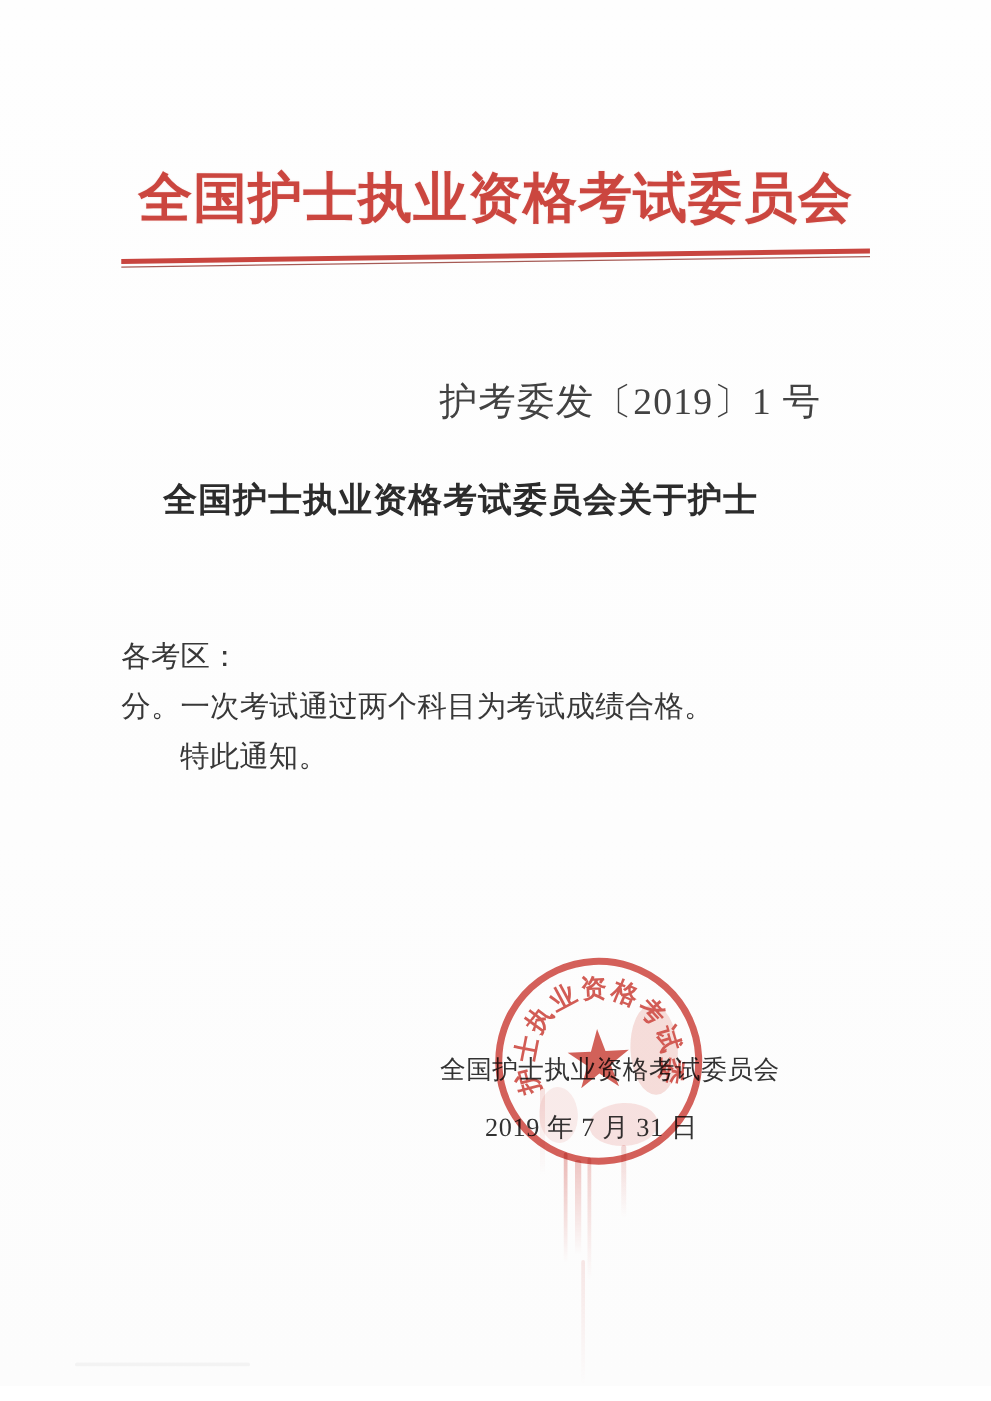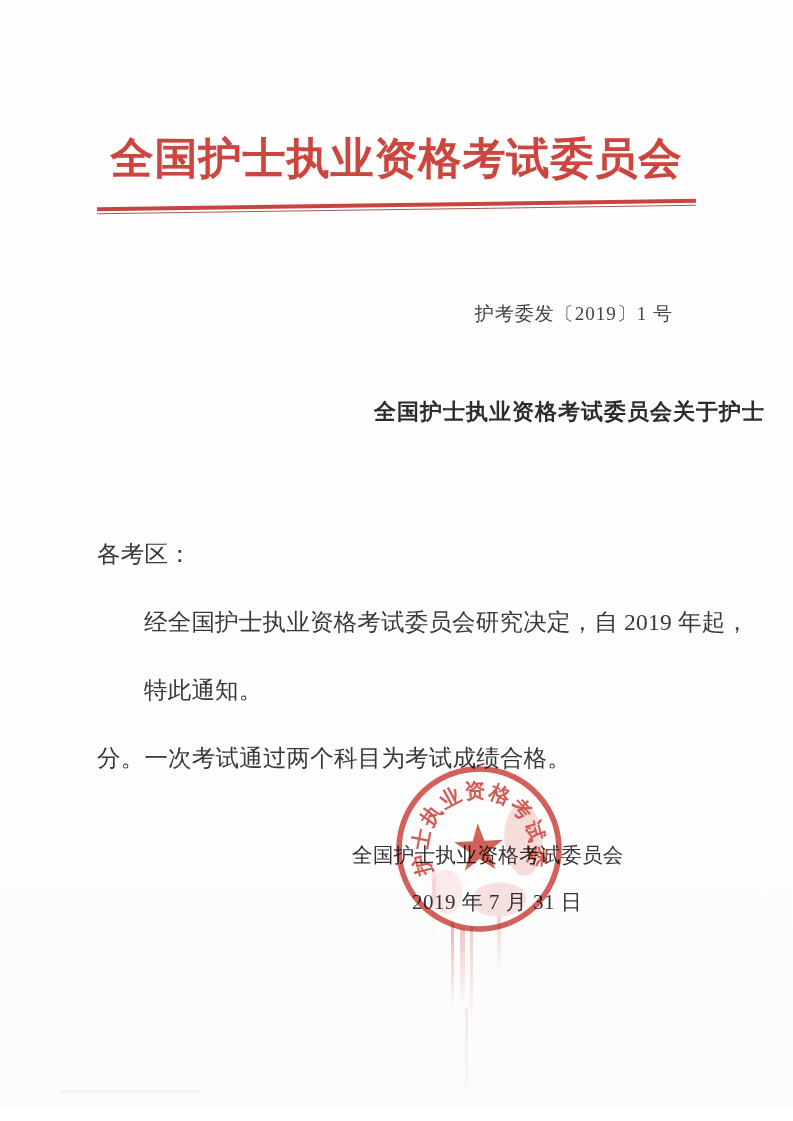--- a/index.html
+++ b/index.html
@@ -48,54 +48,54 @@
   .red-rule .thin {
     margin-top: 2px;
     height: 1px;
     background: #a65a55;
   }
 
   
   .doc-number {
     position: absolute;
     top: 301px;
-    right: 120px;
-    font-size: 19px;
+    right: 136px;
+    font-size: 30px;
     color: #424242;
     letter-spacing: 1px;
     white-space: nowrap;
   }
 
   
   .notice-title {
     position: absolute;
-    top: 389px;
+    top: 377px;
     left: 0;
     width: 100%;
-    text-align: right;
-    font-size: 22px;
+    text-align: center;
+    font-size: 27px;
     font-weight: bold;
     color: #2c2c2c;
     line-height: 46px;
     letter-spacing: 1px;
   }
   .notice-title .t1 { transform: translateX(-28px); }
 
   
   .body-text {
     position: absolute;
     top: 506px;
     left: 97px;
     width: 601px;
     font-size: 23.5px;
     line-height: 40px;
     color: #383838;
     letter-spacing: 0.2px;
   }
-  .body-text .line { white-space: nowrap; margin-top: 28px; }
+  .body-text .line { white-space: nowrap; }
   .body-text .indent { text-indent: 2em; }
 
   
   .signature {
     position: absolute;
     top: 841px;
     left: 352px;
     font-size: 20.5px;
     color: #333333;
     letter-spacing: 0.4px;
@@ -104,21 +104,20 @@
   }
   .doc-date {
     position: absolute;
     top: 888px;
     left: 388px;
     font-size: 21px;
     color: #333333;
     letter-spacing: 0.5px;
     white-space: nowrap;
     z-index: 1;
-    margin-left: 24px;
   }
 
   
   .seal {
     position: absolute;
     left: 393px;
     top: 763px;
     width: 172px;
     height: 172px;
     z-index: 2;
@@ -171,23 +170,22 @@
   </div>
 
   <div class="doc-number">护考委发〔2019〕1 号</div>
 
   <div class="notice-title">
     <div class="t1">全国护士执业资格考试委员会关于护士</div>
   </div>
 
   <div class="body-text">
     <div class="line">各考区：</div>
-    <div class="line indent">经全国护士执业资格考试委员会研究决定，自 2019 年起，</div>
+    <div class="line">分。一次考试通过两个科目为考试成绩合格。</div>
     <div class="line indent">特此通知。</div>
-    <div class="line">分。一次考试通过两个科目为考试成绩合格。</div>
   </div>
 
   <div class="signature">全国护士执业资格考试委员会</div>
   <div class="doc-date">2019 年 7 月 31 日</div>
 
   <svg class="seal" viewBox="0 0 200 200">
     <defs>
       <path id="sealArc" d="M 45.6 125.4 A 60 60 0 1 1 154.4 125.4" fill="none"></path>
     </defs>
 

